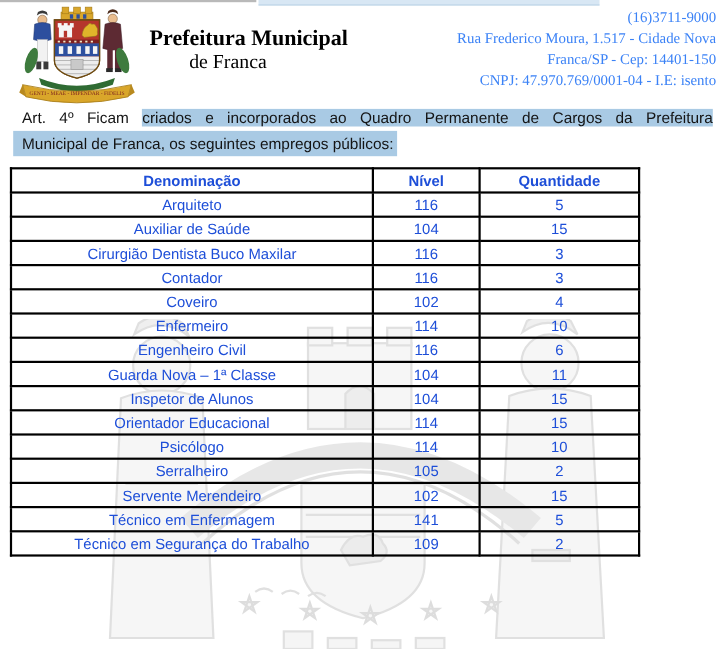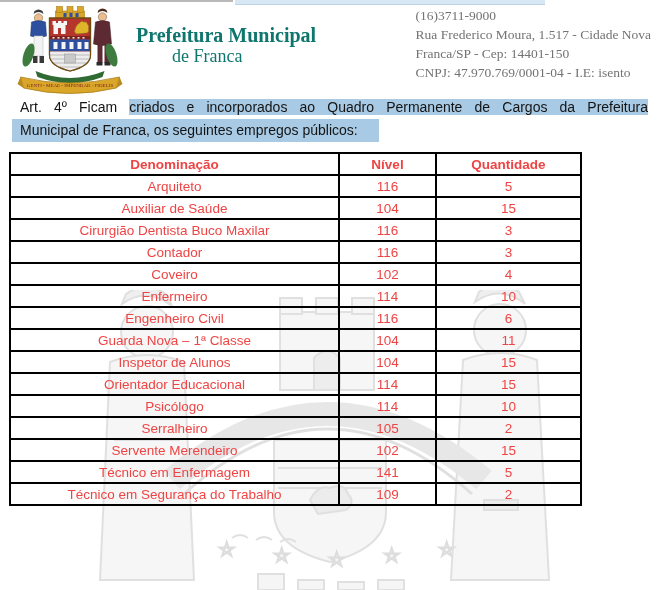--- a/index.html
+++ b/index.html
@@ -5,38 +5,38 @@
   html,body{margin:0;padding:0;background:#fff;}
   #page{position:relative;width:662px;height:590px;background:#fff;overflow:hidden;
         font-family:"Liberation Sans",sans-serif;color:#111;}
 
   
   .top-gray-line{position:absolute;left:0;top:0;width:233px;height:2px;background:#b9b9b9;}
   .top-blue-strip{position:absolute;left:235px;top:0;width:310px;height:4px;background:#d8e7f4;border-bottom:1px solid #bcd3e6;}
 
   
   .crest{position:absolute;left:16px;top:5px;width:108px;height:92px;}
-  .org-title{position:absolute;left:136px;top:24px;color:#0f766e;font-family:"Liberation Serif",serif;}
+  .org-title{position:absolute;left:136px;top:24px;color:#000000;font-family:"Liberation Serif",serif;}
   .org-title .l1{font-size:20px;font-weight:bold;line-height:22px;}
   .org-title .l2{font-size:18px;line-height:21px;margin-left:36px;}
-  .contact{position:absolute;right:11px;top:6px;text-align:left;color:#737373;
+  .contact{position:absolute;right:11px;top:6px;text-align:right;color:#3b82f6;
            font-family:"Liberation Serif",serif;font-size:13.5px;line-height:19px;}
 
   
   .article{position:absolute;left:20px;top:96px;width:628px;font-size:14px;line-height:23px;color:#141414;}
   .article .line1{text-align:justify;text-align-last:justify;white-space:nowrap;}
   .hl{background:#a9cae4;}
-  .line2 .hl{display:inline-block;padding-left:8px;margin-left:-8px;padding-right:21px;}
+  .line2 .hl{display:inline-block;padding-left:8px;margin-left:-8px;padding-right:3px;}
 
   
   .watermark{position:absolute;left:52px;top:290px;width:562px;height:300px;z-index:0;opacity:.55;}
 
   
   table.jobs{position:absolute;left:9px;top:152px;width:571px;border-collapse:collapse;
-             table-layout:fixed;z-index:1;background:transparent;font-size:13.5px;color:#ef4444;}
+             table-layout:fixed;z-index:1;background:transparent;font-size:13.5px;color:#1d4ed8;}
   table.jobs td,table.jobs th{border:2px solid #000;height:20px;padding:0 2px;
              text-align:center;vertical-align:middle;background:transparent;overflow:hidden;}
   table.jobs th{font-weight:bold;}
   col.c-den{width:329px;} col.c-niv{width:97px;} col.c-qtd{width:145px;}
 </style>
 </head>
 <body>
 
 <div id="page">
 

